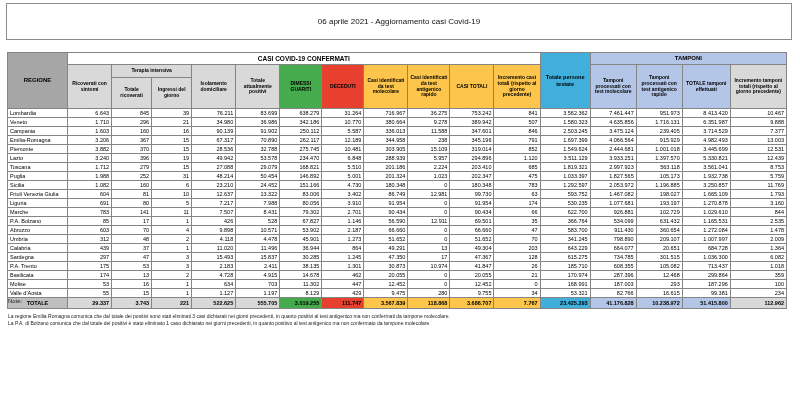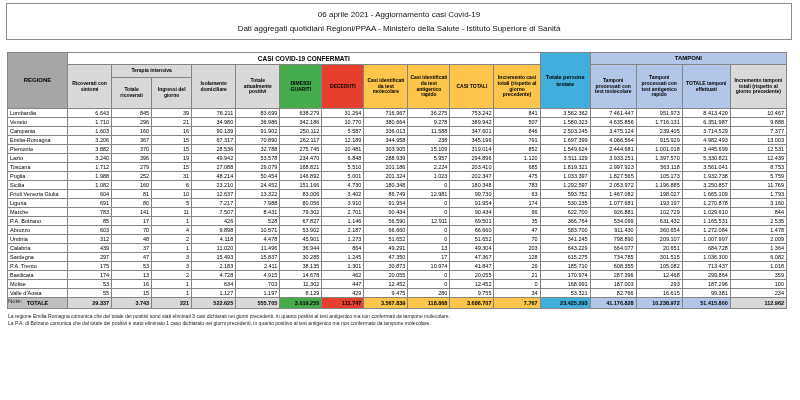--- a/index.html
+++ b/index.html
@@ -41,21 +41,20 @@
   tr.total-row td.region { text-align:center; padding-left:0; background:var(--total_label,#bfbfbf); }
   .notes { position:absolute; left:8px; top:298px; width:780px; color:#222; }
   .notes .notes-label { font-size:6px; margin-bottom:9px; }
   .notes .note-line { font-size:5px; line-height:6.5px; white-space:nowrap; }
 </style>
 </head>
 <body>
 
 <div class="title-box">
   <div>06 aprile 2021 - Aggiornamento casi Covid-19</div>
-  <div>Dati aggregati quotidiani Regioni/PPAA - Ministero della Salute - Istituto Superiore di Sanità</div>
 </div>
 
 <table class="covid">
   <colgroup>
     <col style="width:60px">
       <col style="width:44px">
       <col style="width:40px">
       <col style="width:40px">
     <col style="width:44px">
       <col style="width:44px">

